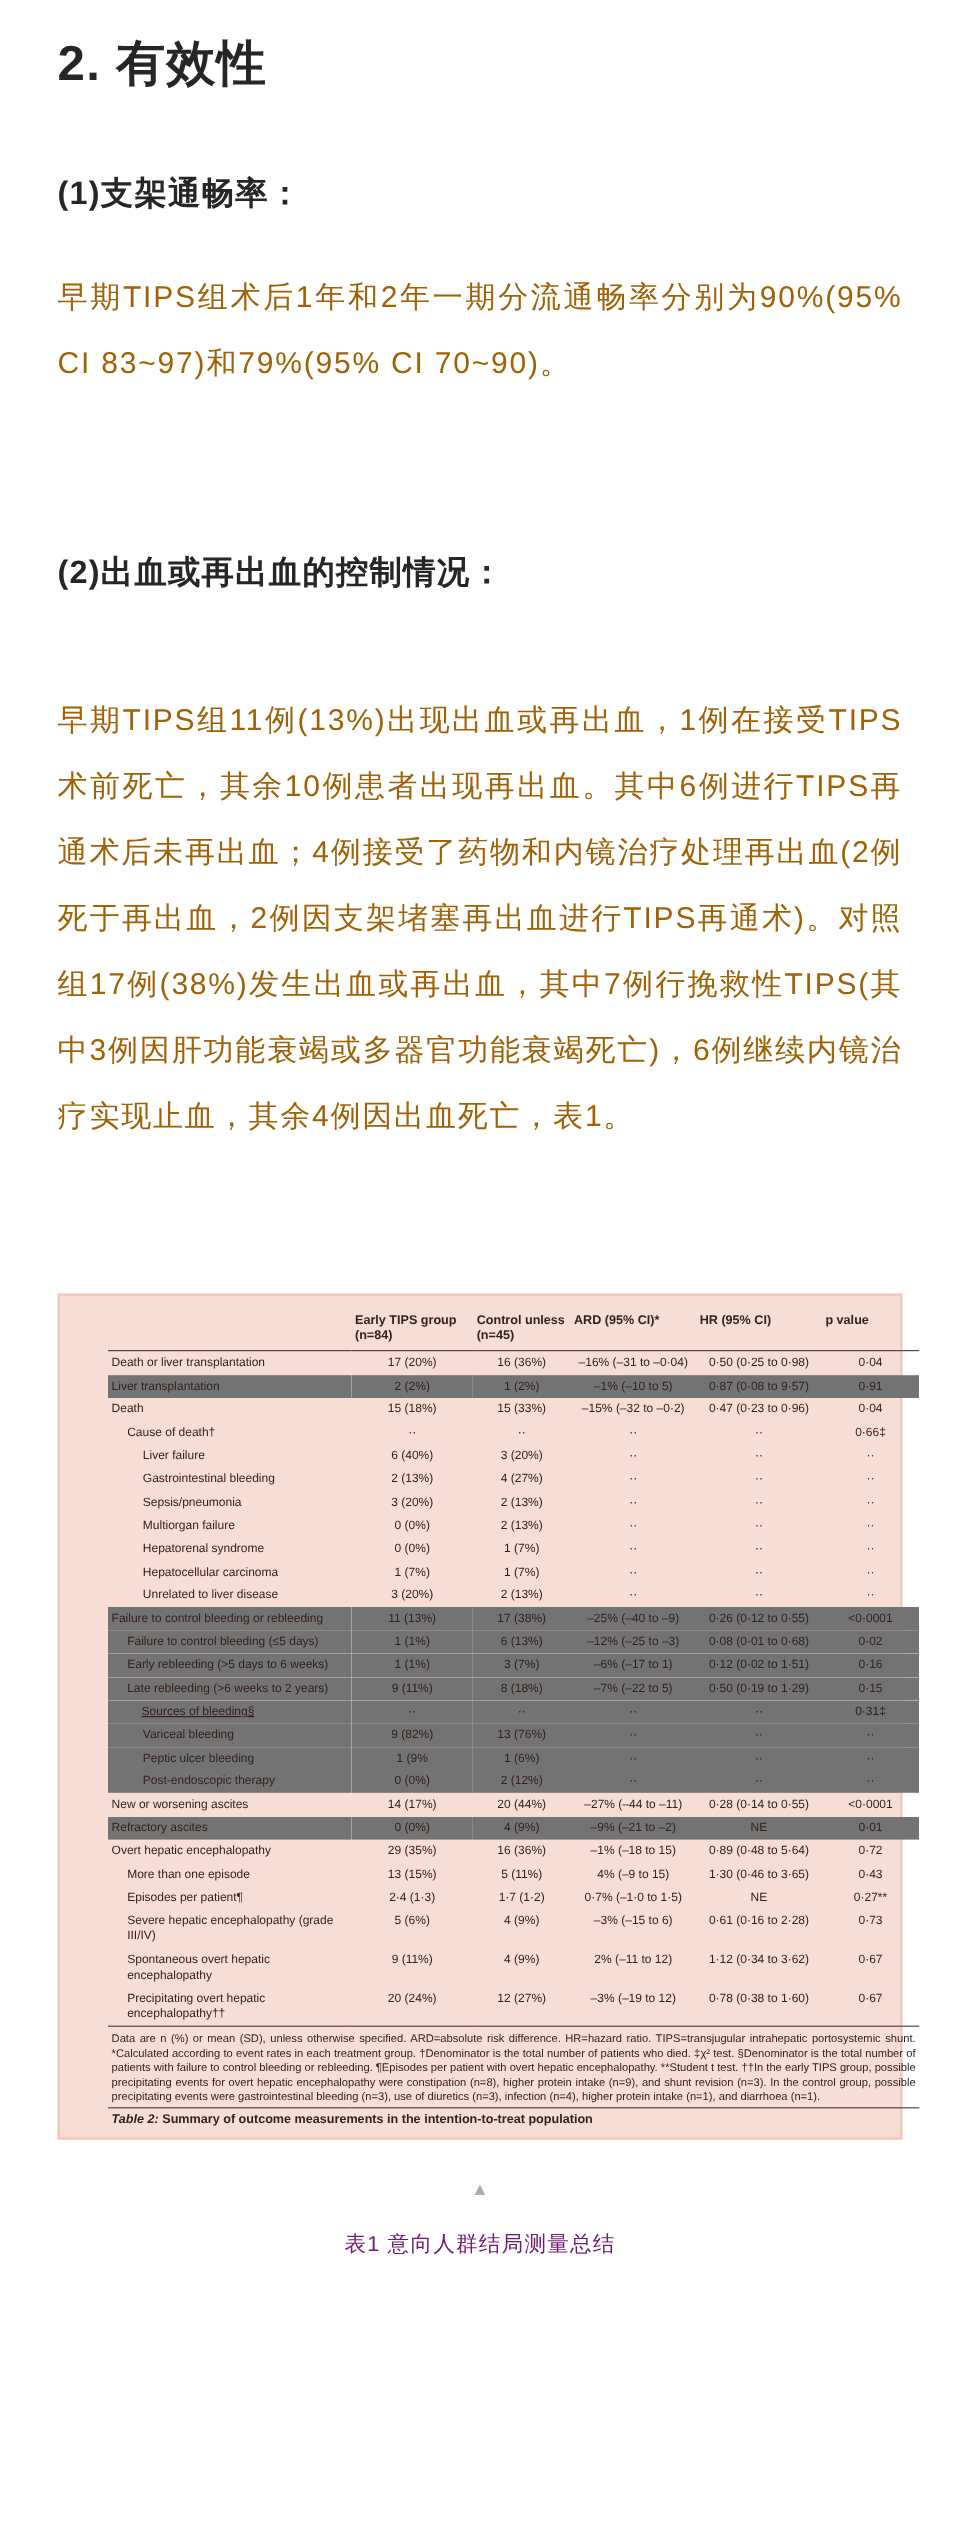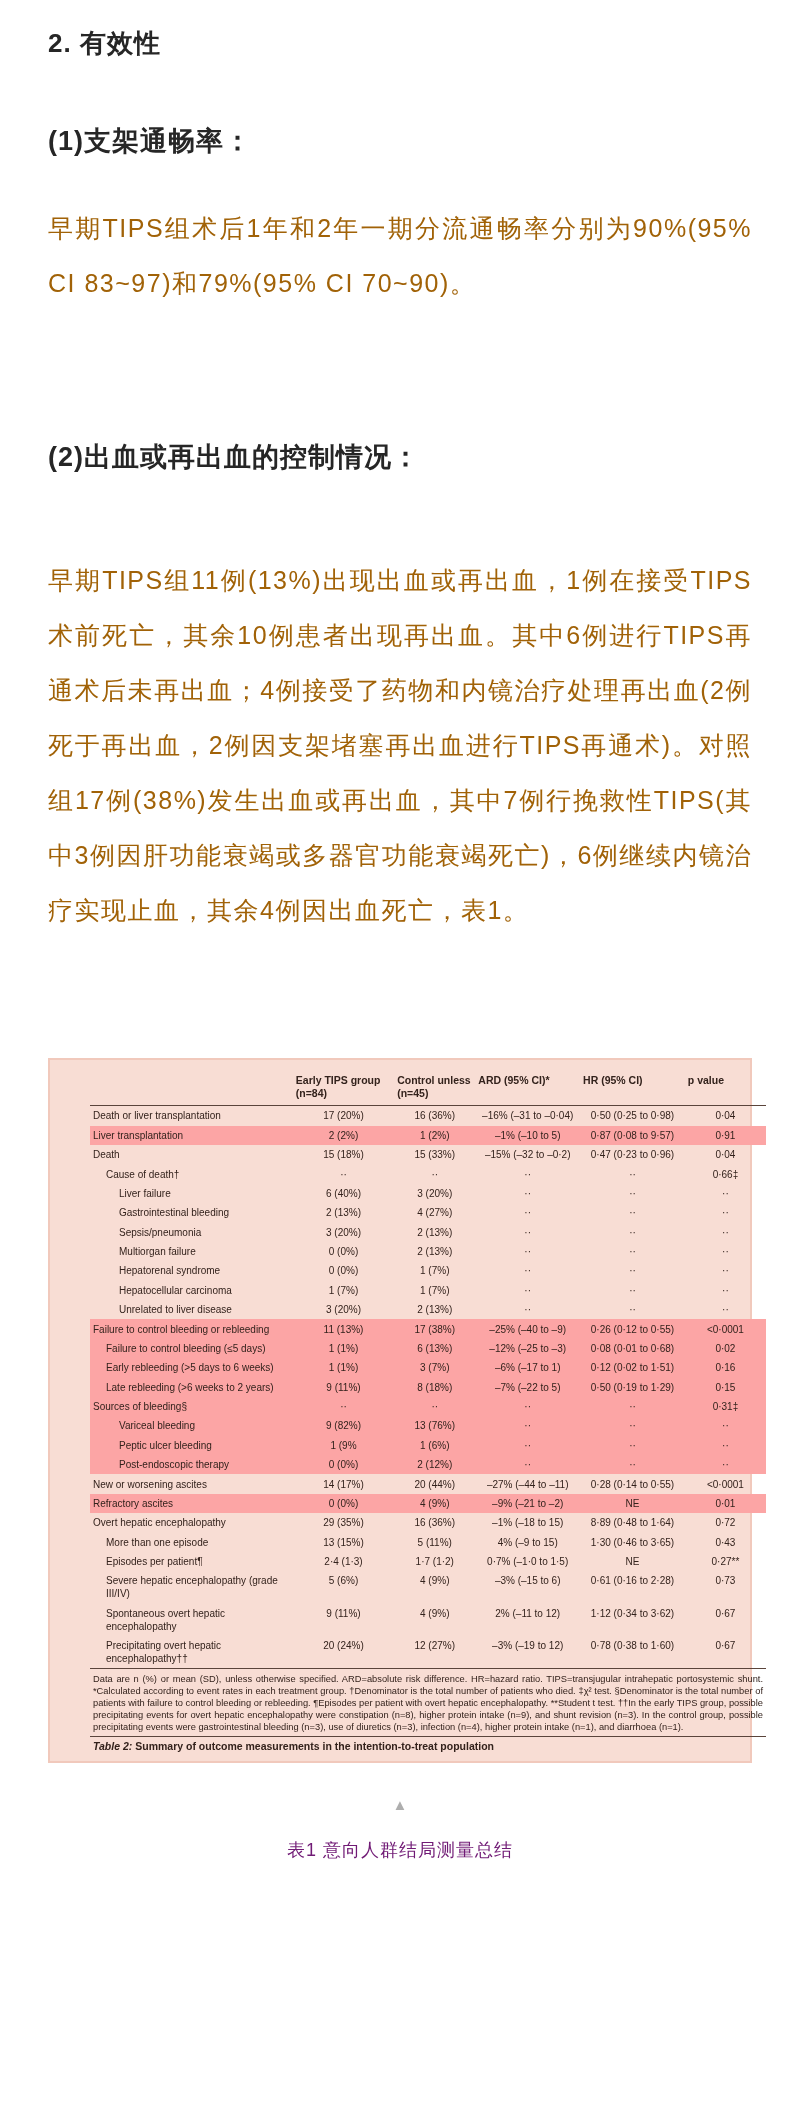--- a/index.html
+++ b/index.html
@@ -5,21 +5,21 @@
   html,body{margin:0;padding:0;background:#ffffff;}
   body{
     width:800px;
     font-family:"Liberation Sans","DejaVu Sans",sans-serif;
     color:#262626;
   }
   .article{
     padding:26px 48px 70px 48px;
   }
   .h1{
-    font-size:26px;
+    font-size:41px;
     font-weight:bold;
     letter-spacing:1px;
     margin:0 0 0 0;
   }
   .h2{
     font-size:27px;
     font-weight:bold;
     letter-spacing:1px;
     margin:62px 0 0 0;
   }
@@ -71,21 +71,21 @@
     padding:3.2px 3px;
     vertical-align:top;
     line-height:1.3;
   }
   td.row-label{overflow:hidden;}
   td.row-val{
     text-align:center;
     white-space:nowrap;
     overflow:hidden;
   }
-  tr.white{background:#fca5a5;}
+  tr.white{background:#737373;}
   tr.pink{background:transparent;}
   .footnote{
     font-size:9.3px;
     line-height:1.62;
     padding:7px 3px 8px 3px;
     border-top:1px solid #5a443b;
     text-align:justify;
   }
   .tbl-caption{
     font-size:10.5px;
@@ -262,21 +262,21 @@
   </tr>
             <tr class="white">
     <td class="row-label" style="padding-left: 16px;">Late rebleeding (&gt;6 weeks to 2 years)</td>
     <td class="row-val">9 (11%)</td>
     <td class="row-val">8 (18%)</td>
     <td class="row-val">–7% (–22 to 5)</td>
     <td class="row-val">0·50 (0·19 to 1·29)</td>
     <td class="row-val">0·15</td>
   </tr>
             <tr class="white">
-    <td class="row-label" style="padding-left: 3px;">Sources of bleeding§</td>
+    <td class="row-label" style="padding-left: 28px; text-decoration: underline;">Sources of bleeding§</td>
     <td class="row-val">··</td>
     <td class="row-val">··</td>
     <td class="row-val">··</td>
     <td class="row-val">··</td>
     <td class="row-val">0·31‡</td>
   </tr>
             <tr class="white">
     <td class="row-label" style="padding-left: 29px;">Variceal bleeding</td>
     <td class="row-val">9 (82%)</td>
     <td class="row-val">13 (76%)</td>
@@ -314,21 +314,21 @@
     <td class="row-val">4 (9%)</td>
     <td class="row-val">–9% (–21 to –2)</td>
     <td class="row-val">NE</td>
     <td class="row-val">0·01</td>
   </tr>
             <tr class="pink">
     <td class="row-label" style="padding-left: 3px;">Overt hepatic encephalopathy</td>
     <td class="row-val">29 (35%)</td>
     <td class="row-val">16 (36%)</td>
     <td class="row-val">–1% (–18 to 15)</td>
-    <td class="row-val">8·89 (0·48 to 1·64)</td>
+    <td class="row-val">0·89 (0·48 to 5·64)</td>
     <td class="row-val">0·72</td>
   </tr>
             <tr class="pink">
     <td class="row-label" style="padding-left: 16px;">More than one episode</td>
     <td class="row-val">13 (15%)</td>
     <td class="row-val">5 (11%)</td>
     <td class="row-val">4% (–9 to 15)</td>
     <td class="row-val">1·30 (0·46 to 3·65)</td>
     <td class="row-val">0·43</td>
   </tr>

